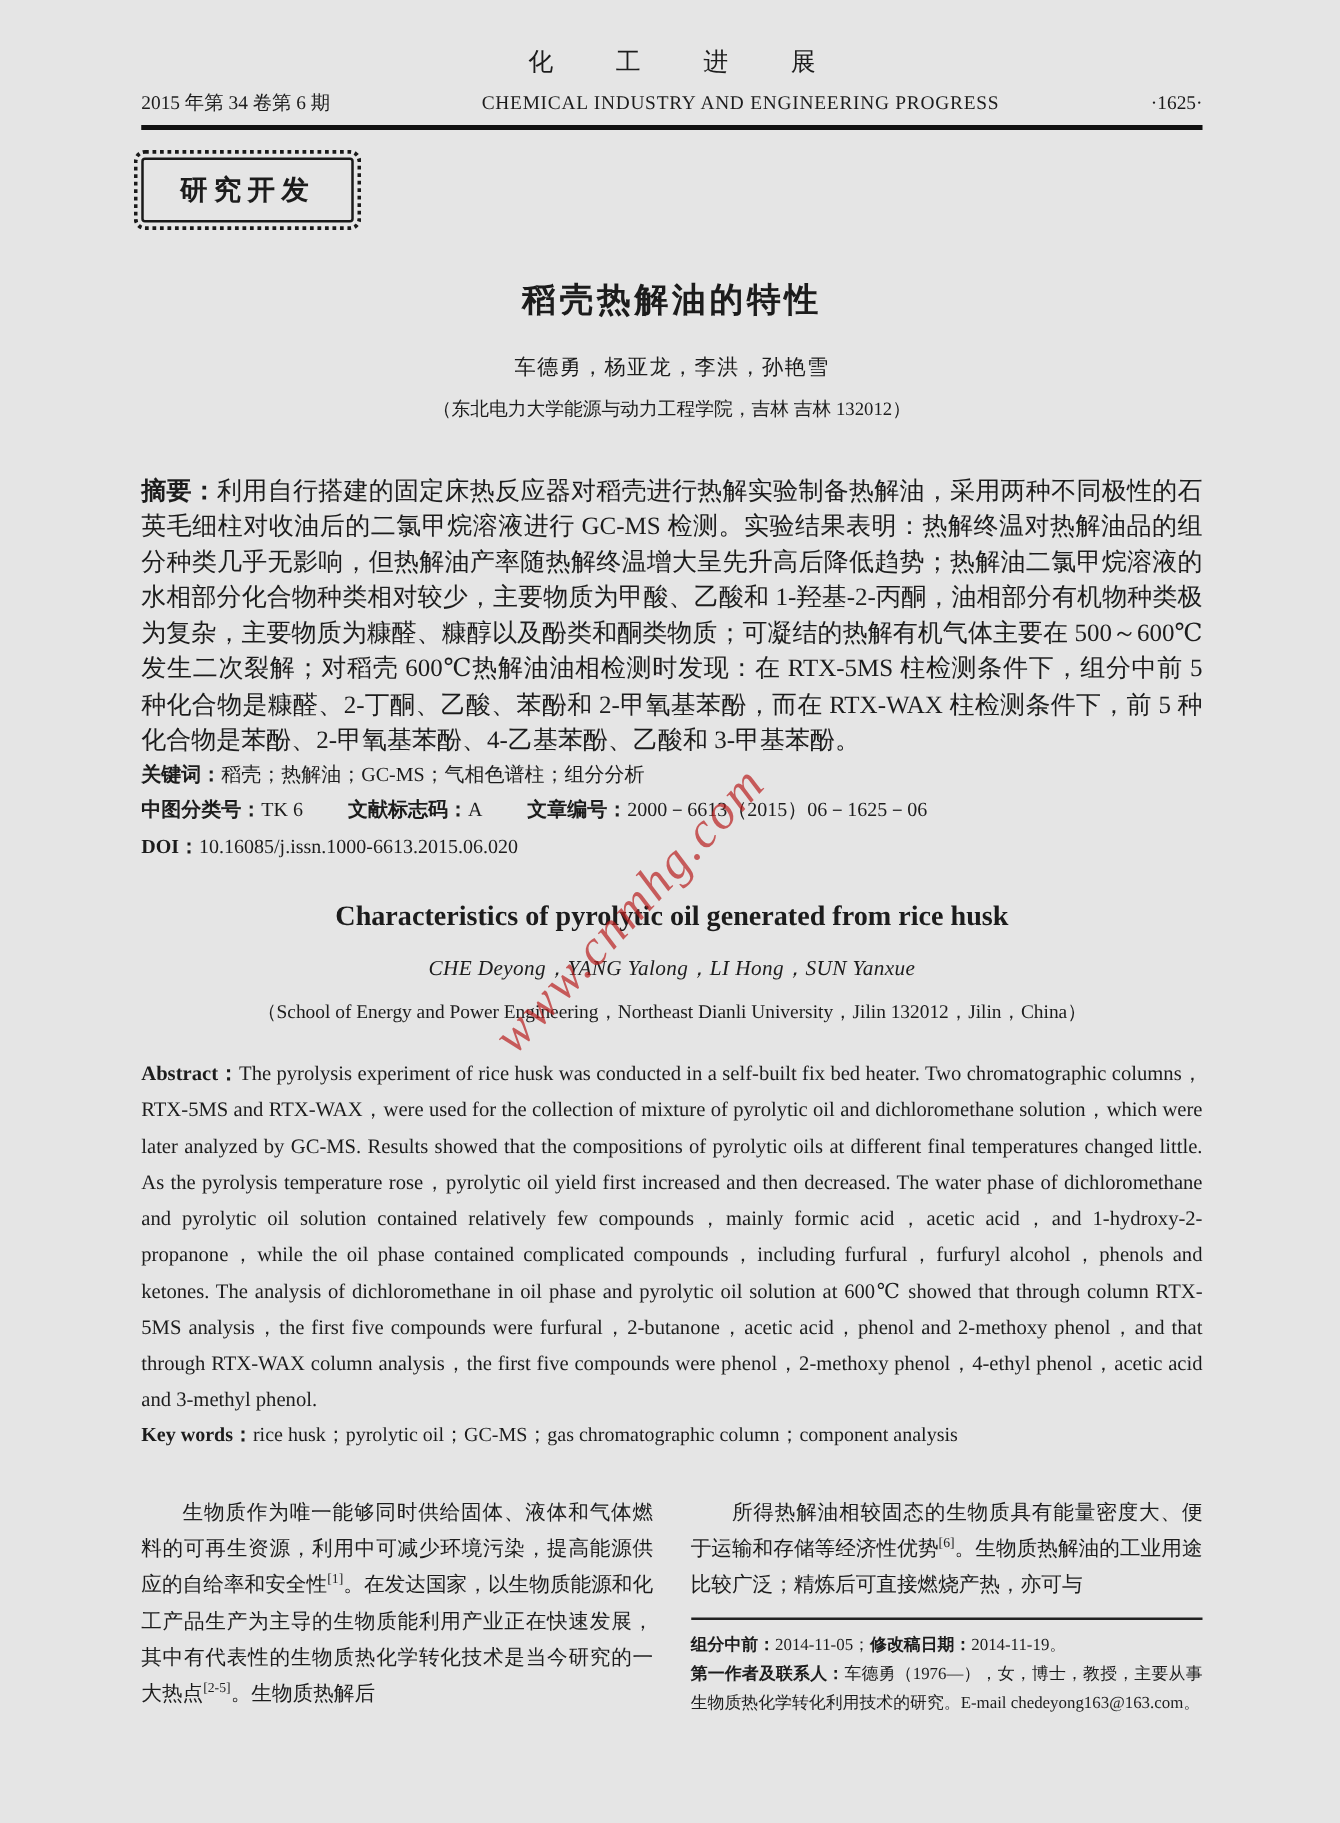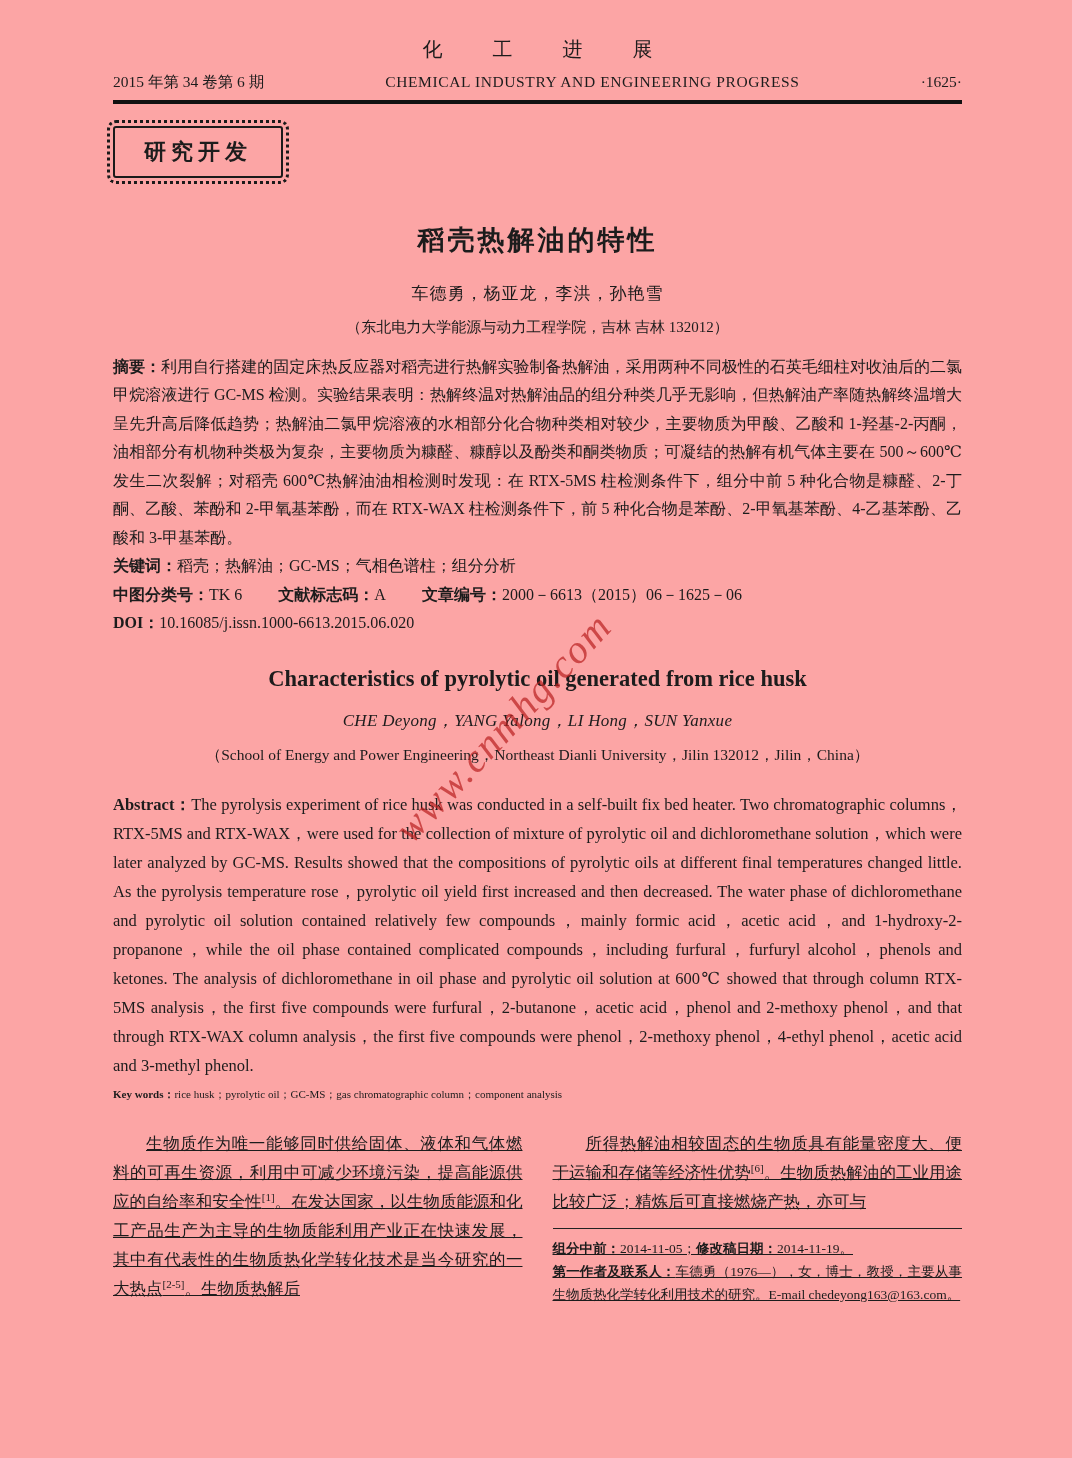--- a/index.html
+++ b/index.html
@@ -1,21 +1,21 @@
 <!DOCTYPE html>
 <html><head>
 <meta charset="utf-8">
 <style>
   html,body{margin:0;padding:0;background:#d5d3cf;}
   .page{
     position:relative;
     width:1072px;height:1458px;
     box-sizing:border-box;
     padding:36px 110px 0 113px;
-    background:#fca5a5;
+    background:#e5e5e5;
     font-family:"Liberation Serif","DejaVu Serif",serif;
     color:#1c1c1c;
     overflow:hidden;
   }
   
   .jcn-row{text-align:center;font-size:20px;height:28px;}
   .jcn{letter-spacing:50px;position:relative;left:25px;}
   .hrow{display:flex;justify-content:space-between;align-items:baseline;margin-top:8px;font-size:15.5px;gap:24px;}
   .jen{letter-spacing:.6px;}
   .rule{height:3.5px;background:#111;margin-top:7px;}
@@ -24,32 +24,32 @@
   .badge{
     display:inline-block;padding:9px 29px;
     border:2px solid #1a1a1a;outline:3px dotted #1a1a1a;outline-offset:3px;
     font-size:22px;font-weight:bold;letter-spacing:5px;border-radius:3px;
   }
   
   .title-cn{text-align:center;font-size:27px;font-weight:700;margin:34px 0 0;letter-spacing:3px;}
   .authors-cn{text-align:center;font-size:17px;margin-top:24px;letter-spacing:1px;}
   .affil-cn{text-align:center;font-size:15px;margin-top:13px;}
   
-  .abs-cn{margin:16px 0 0;font-size:16px;line-height:28.5px;text-align:justify;}
+  .abs-cn{margin:42px 0 0;font-size:20px;line-height:28.5px;text-align:justify;}
   .kw-cn,.clc,.doi{margin:0;font-size:16px;line-height:28.5px;}
   .clc .gap{margin-left:36px;}
   b{font-weight:bold;}
   
   .title-en{text-align:center;font-size:22.5px;font-weight:bold;margin:28px 0 0;}
   .authors-en{text-align:center;font-style:italic;font-size:17px;margin-top:17px;letter-spacing:.3px;}
   .affil-en{text-align:center;font-size:15.5px;margin-top:13px;}
   .abs-en{margin:24px 0 0;font-size:16.5px;line-height:29px;text-align:justify;}
-  .kw-en{margin:0;font-size:11px;line-height:29px;}
+  .kw-en{margin:0;font-size:16px;line-height:29px;}
   
-  .cols{display:flex;gap:30px;margin-top:20px;text-decoration:underline;}
+  .cols{display:flex;gap:30px;margin-top:32px;}
   .col{width:410px;font-size:16.5px;line-height:29px;text-align:justify;}
   .col p.body-p{margin:0;text-indent:2em;}
   sup{font-size:11px;line-height:0;}
   
   .footnote{margin-top:12px;font-size:13.5px;line-height:23px;text-align:justify;}
   .fn-rule{height:1.5px;background:#222;width:100%;margin-bottom:8px;}
   .footnote p{margin:0;}
   
   .watermark{
     position:absolute;left:402px;top:812px;

